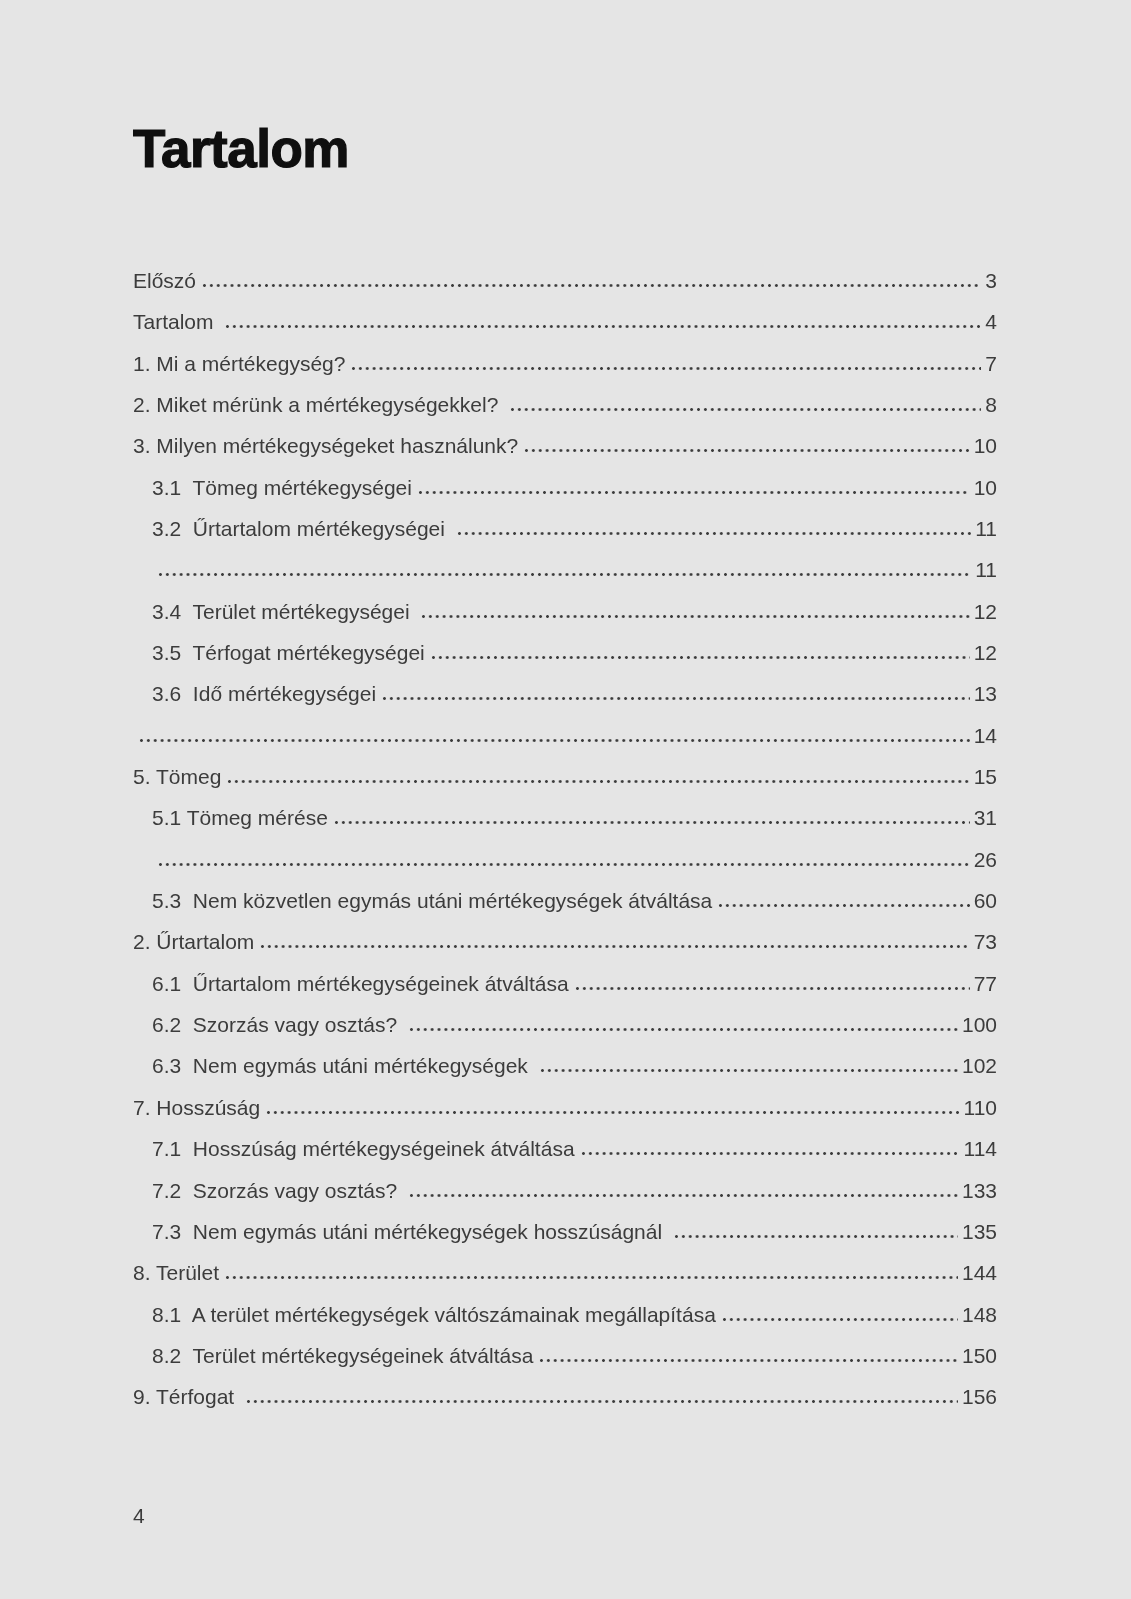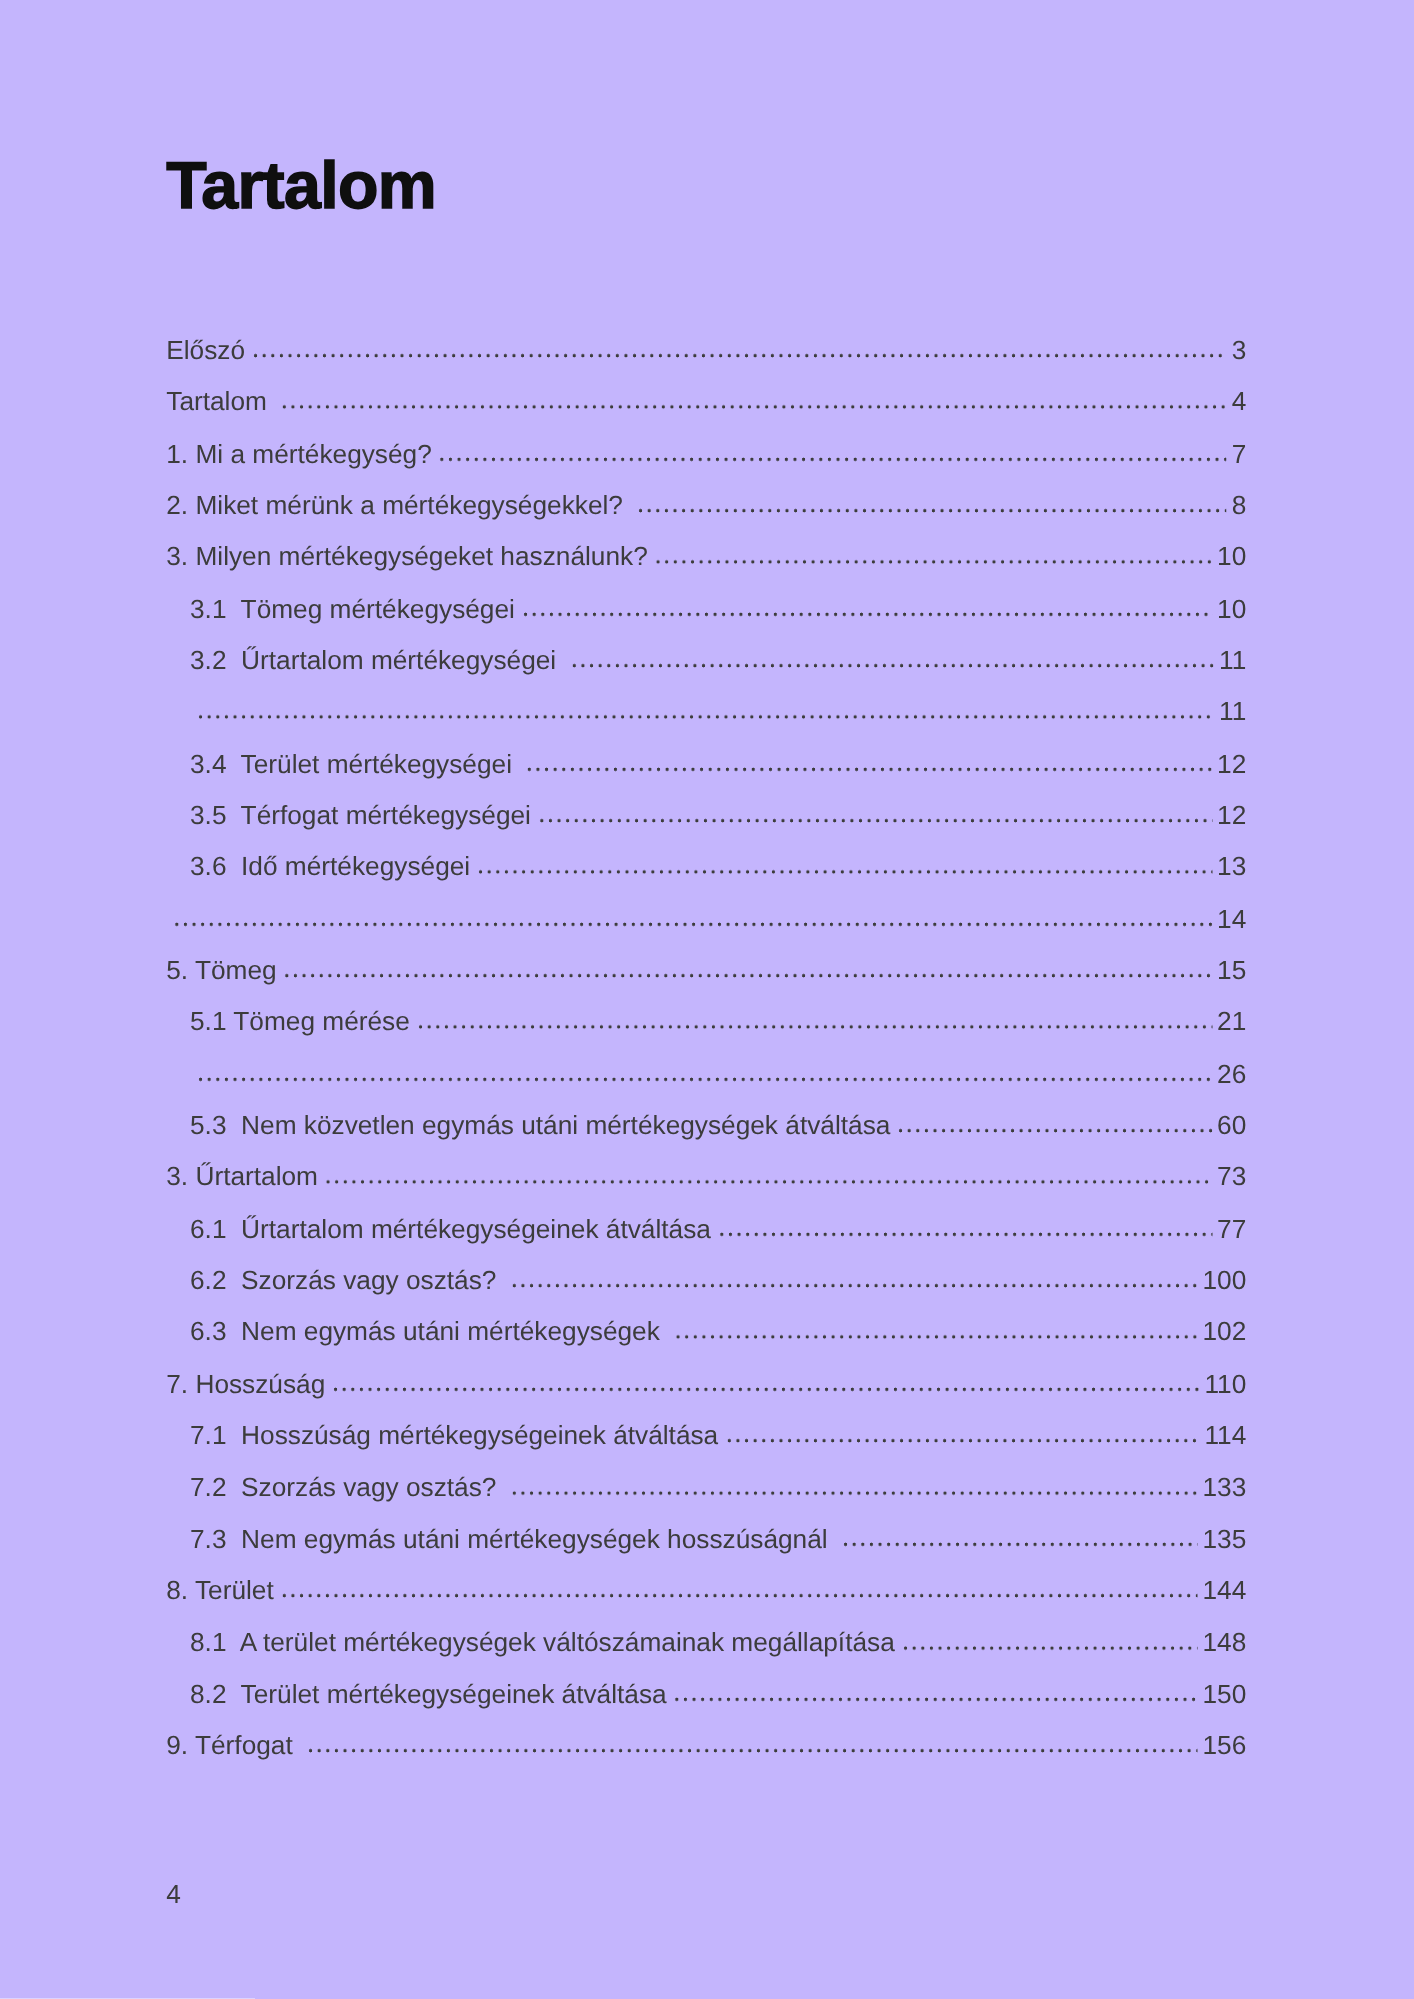--- a/index.html
+++ b/index.html
@@ -4,21 +4,21 @@
 <style>
   html, body {
     margin: 0;
     padding: 0;
     background: #ffffff;
   }
   .page {
     position: relative;
     width: 1131px;
     height: 1599px;
-    background: #c4b5fd;
+    background: #e5e5e5;
     overflow: hidden;
     font-family: "Liberation Sans", "DejaVu Sans", sans-serif;
   }
   .title {
     margin: 0;
     padding: 119px 0 0 133px;
     font-size: 53px;
     line-height: 1.15;
     font-weight: 900;
     letter-spacing: -0.5px;
@@ -129,33 +129,33 @@
         <span class="toc-page">14</span>
       </div>
       <div class="toc-row">
         <span class="toc-label">5. Tömeg</span>
         <span class="toc-dots"></span>
         <span class="toc-page">15</span>
       </div>
       <div class="toc-row indent">
         <span class="toc-label">5.1 Tömeg mérése</span>
         <span class="toc-dots"></span>
-        <span class="toc-page">21</span>
+        <span class="toc-page">31</span>
       </div>
       <div class="toc-row indent">
         <span class="toc-dots"></span>
         <span class="toc-page">26</span>
       </div>
       <div class="toc-row indent">
         <span class="toc-label">5.3  Nem közvetlen egymás utáni mértékegységek átváltása</span>
         <span class="toc-dots"></span>
         <span class="toc-page">60</span>
       </div>
       <div class="toc-row">
-        <span class="toc-label">3. Űrtartalom</span>
+        <span class="toc-label">2. Űrtartalom</span>
         <span class="toc-dots"></span>
         <span class="toc-page">73</span>
       </div>
       <div class="toc-row indent">
         <span class="toc-label">6.1  Űrtartalom mértékegységeinek átváltása</span>
         <span class="toc-dots"></span>
         <span class="toc-page">77</span>
       </div>
       <div class="toc-row indent">
         <span class="toc-label">6.2  Szorzás vagy osztás? </span>

